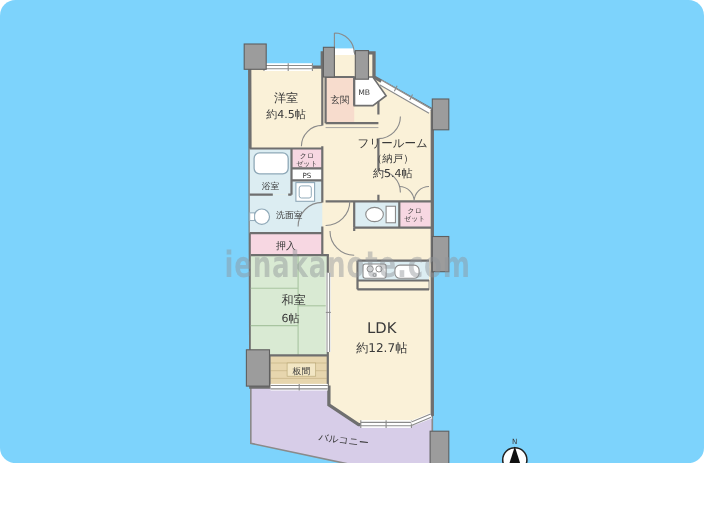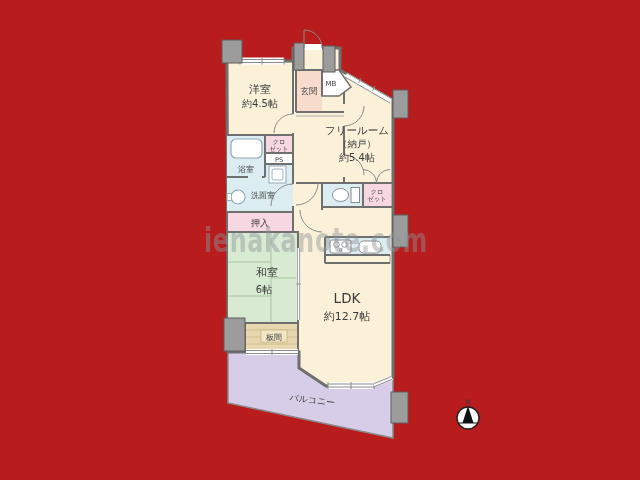--- a/index.html
+++ b/index.html
@@ -1,17 +1,17 @@
 <!DOCTYPE html>
 <html><head>
 <meta charset="utf-8">
 <style>
   html,body{margin:0;padding:0;background:#ffffff;}
-  .stage{position:relative;width:640px;height:480px;background:#b91c1c;overflow:hidden;
-         font-family:"DejaVu Sans","Liberation Sans",sans-serif;}
+  .stage{position:relative;width:640px;height:421px;background:#7dd3fc;overflow:hidden;
+         font-family:"DejaVu Sans","Liberation Sans",sans-serif;border-radius:14px;}
   svg{position:absolute;left:0;top:0;}
   text{font-family:"DejaVu Sans","Liberation Sans",sans-serif;fill:#3a3a3a;}
   .wall{stroke:#6f6f6f;fill:none;}
   .thin{stroke:#8a8a8a;fill:none;}
   .fixture{stroke:#8fa9b8;fill:#ffffff;}
   .wm{fill:#8f9499;opacity:.45;font-weight:bold;letter-spacing:1px;}
 </style>
 </head>
 <body>
 

